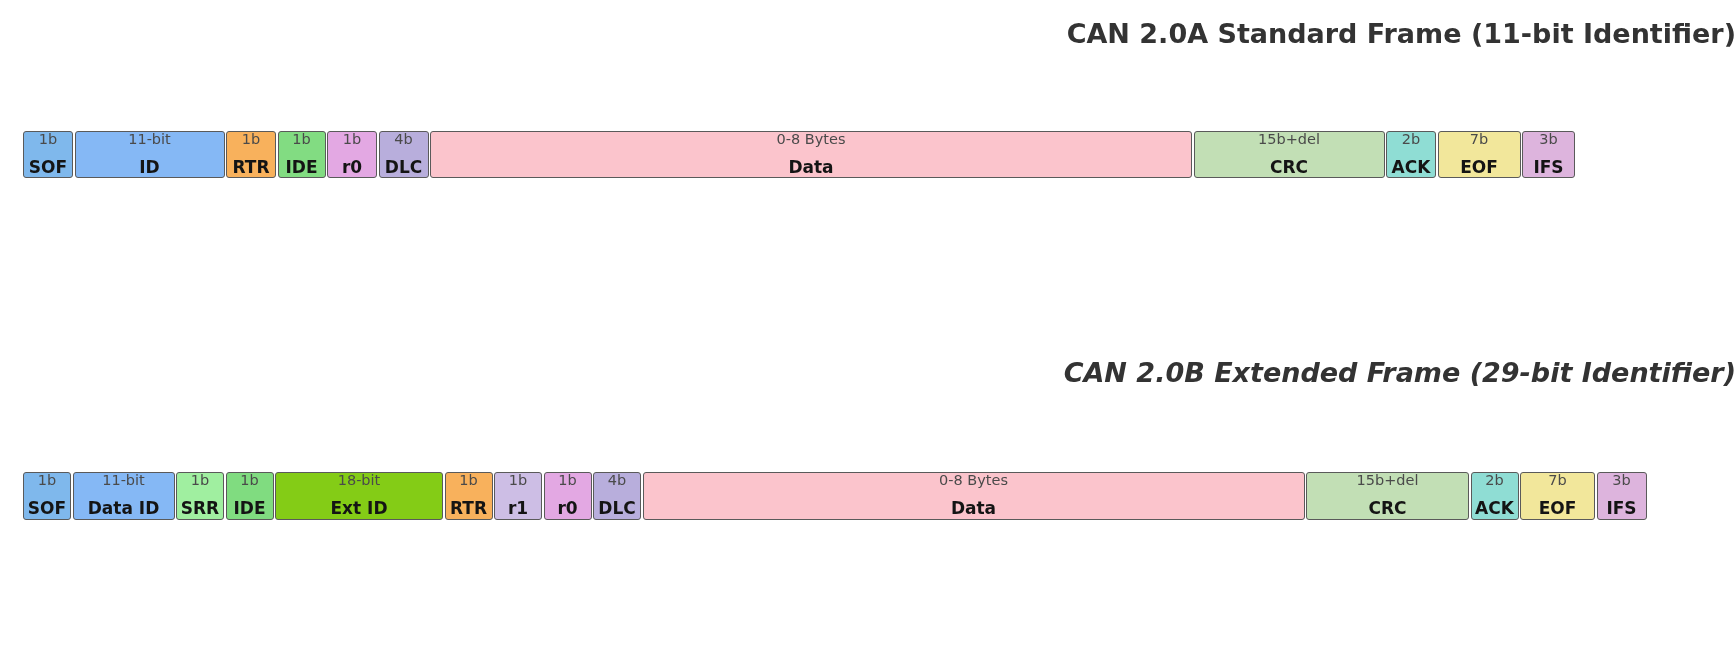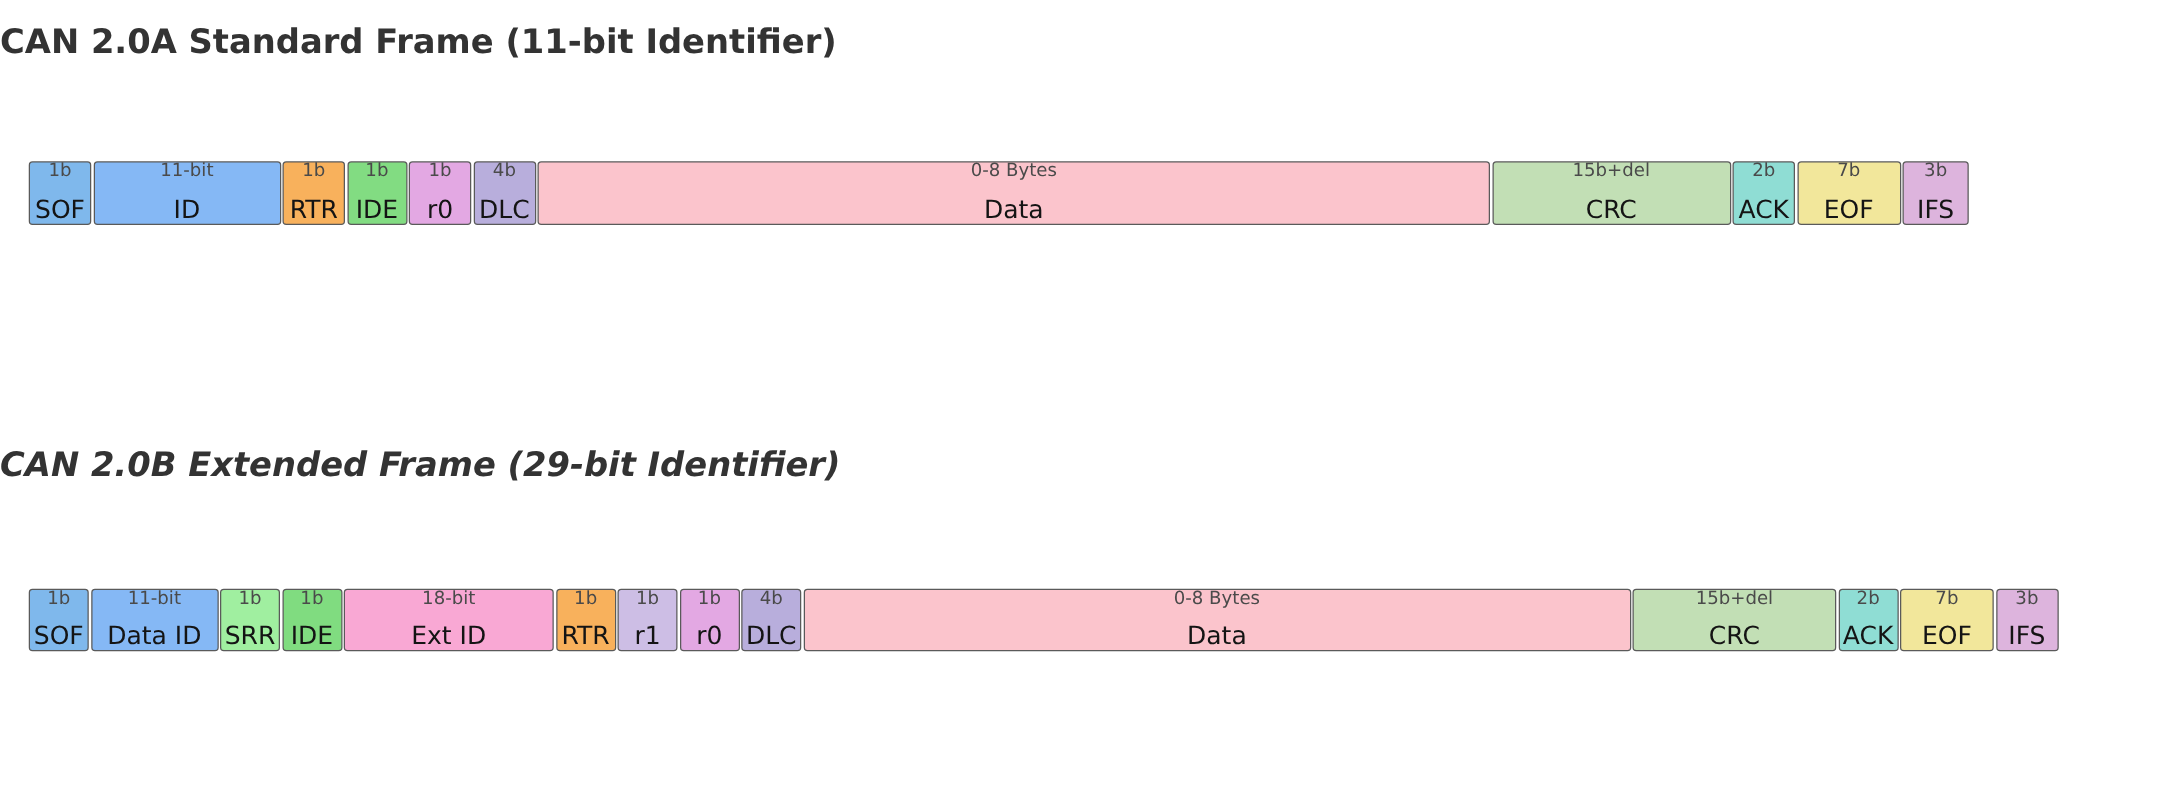--- a/index.html
+++ b/index.html
@@ -18,21 +18,21 @@
   .diagram-canvas {
     position: absolute;
     left: 0; top: 0;
     width: 1736px;
     height: 648px;
   }
 
   .frame-title {
     position: absolute;
     width: 100%;
-    text-align: left;
+    text-align: right;
     font-size: 27px;
     font-weight: bold;
     color: #333333;
     letter-spacing: 0px;
     white-space: nowrap;
   }
 
   #title-standard { top: 18px; }
   #title-extended { top: 357px; font-style: italic; }
 
@@ -76,23 +76,23 @@
     color: #4a4a4a;
     font-weight: normal;
     line-height: 1.1;
     white-space: nowrap;
     pointer-events: none;
     position: relative;
     z-index: 2;
   }
 
   .seg-label {
-    font-size: 20px;
+    font-size: 17px;
     color: #141414;
-    font-weight: normal;
+    font-weight: bold;
     line-height: 1.15;
     margin-top: 10px;
     white-space: nowrap;
     pointer-events: none;
     position: relative;
     z-index: 2;
   }
 
   
   .seg.narrow .seg-label,
@@ -164,21 +164,21 @@
         <div class="seg-label">Data ID</div>
       </div>
       <div class="seg narrow" style="background: rgb(160, 239, 160); width: 48px; flex: 0 0 48px;">
         <div class="seg-bits">1b</div>
         <div class="seg-label">SRR</div>
       </div>
       <div class="seg narrow" style="background: rgb(128, 220, 128); width: 48px; flex: 0 0 48px;">
         <div class="seg-bits">1b</div>
         <div class="seg-label">IDE</div>
       </div>
-      <div class="seg" style="background: #f9a8d4; width: 168px; flex: 0 0 168px;">
+      <div class="seg" style="background: #84cc16; width: 168px; flex: 0 0 168px;">
         <div class="seg-bits">18-bit</div>
         <div class="seg-label">Ext ID</div>
       </div>
       <div class="seg narrow" style="background: rgb(248, 177, 92); width: 48px; flex: 0 0 48px;">
         <div class="seg-bits">1b</div>
         <div class="seg-label">RTR</div>
       </div>
       <div class="seg narrow" style="background: rgb(205, 190, 229); width: 48px; flex: 0 0 48px;">
         <div class="seg-bits">1b</div>
         <div class="seg-label">r1</div>

